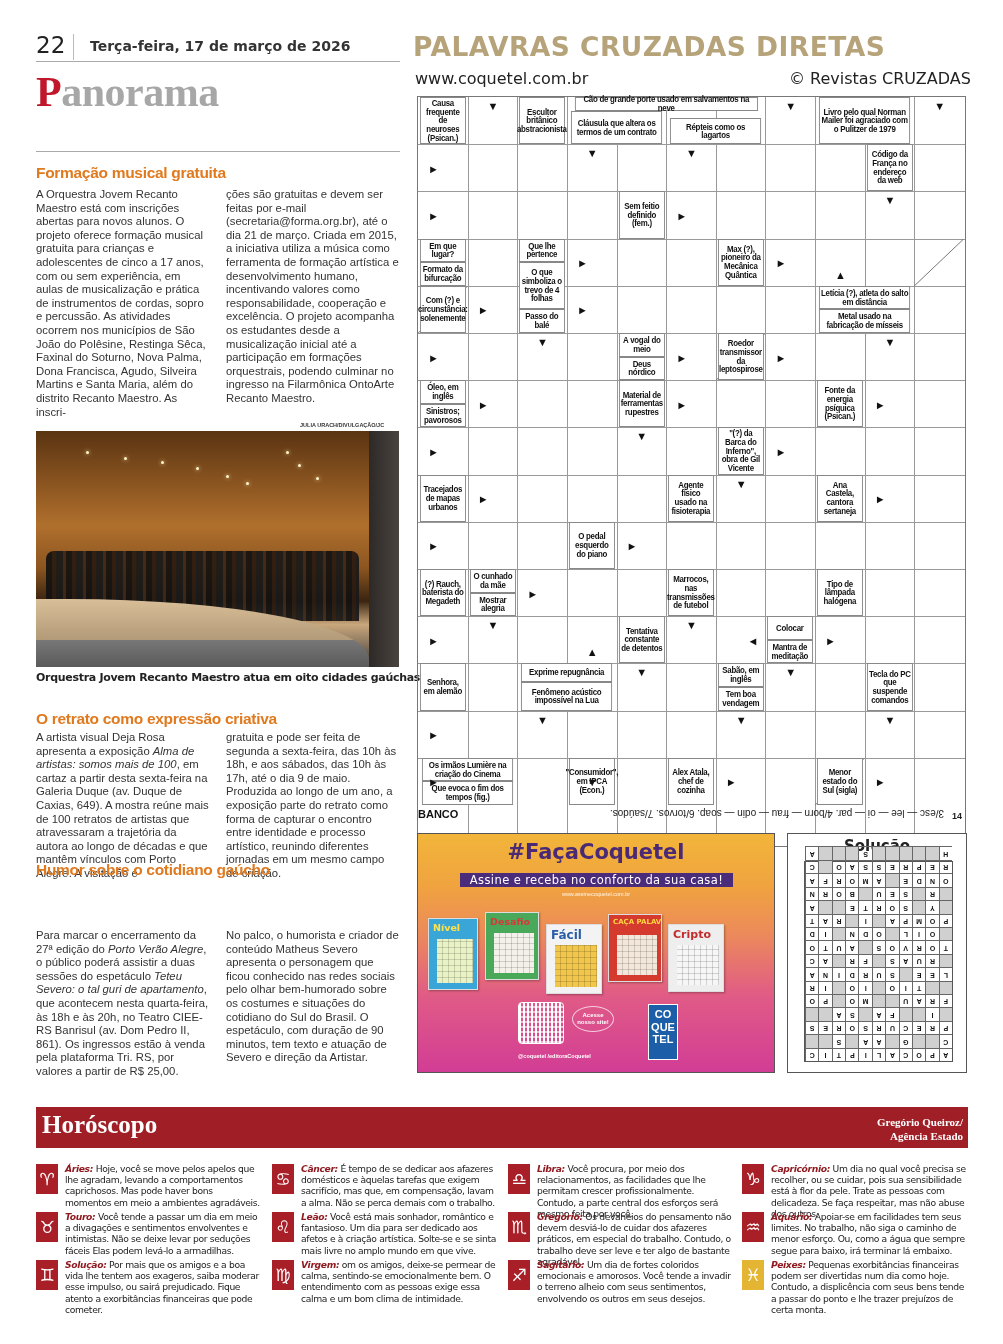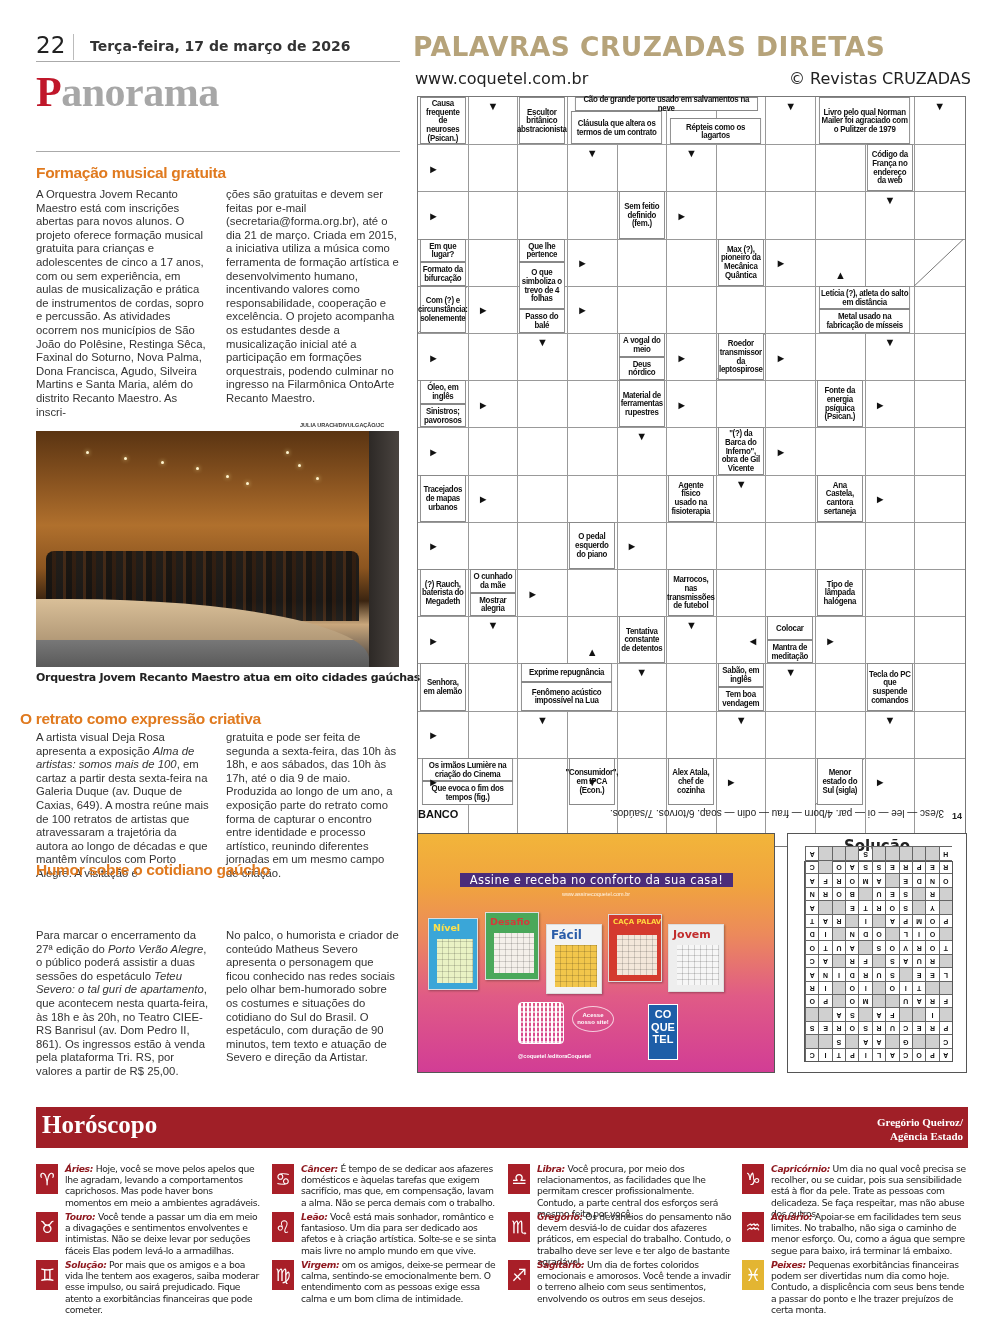--- a/index.html
+++ b/index.html
@@ -100,21 +100,21 @@
     <span class="lamp" style="left:210px;top:51px"></span>
     <span class="lamp" style="left:250px;top:20px"></span>
     <span class="lamp" style="left:262px;top:33px"></span>
     <span class="lamp" style="left:280px;top:46px"></span>
   <div class="orch"></div>
   <div class="stage"></div>
   <div class="pillar"></div>
 </div>
 <div class="abs" id="caption">Orquestra Jovem Recanto Maestro atua em oito cidades gaúchas</div>
 
-<div class="abs art-title" style="left:20px;top:710px;text-align:center;">O retrato como expressão criativa</div>
+<div class="abs art-title" style="left:36px;top:710px;text-align:center;">O retrato como expressão criativa</div>
 <div class="abs col" style="left:36px;top:731px;">A artista visual Deja Rosa apresenta a exposição <i>Alma de artistas: somos mais de 100</i>, em cartaz a partir desta sexta-feira na Galeria Duque (av. Duque de Caxias, 649). A mostra reúne mais de 100 retratos de artistas que atravessaram a trajetória da autora ao longo de décadas e que mantêm vínculos com Porto Alegre. A visitação é</div>
 <div class="abs col" style="left:226px;top:731px;">gratuita e pode ser feita de segunda a sexta-feira, das 10h às 18h, e aos sábados, das 10h às 17h,  até o dia 9 de maio. Produzida ao longo de um ano, a exposição parte do retrato como forma de capturar o encontro entre identidade e processo artístico, reunindo diferentes jornadas em um mesmo campo de criação.</div>
 
 <div class="abs art-title" style="left:36px;top:861px;">Humor sobre o cotidiano gaúcho</div>
 <div class="abs col" style="left:36px;top:929px;">Para marcar o encerramento da 27ª edição do <i>Porto Verão Alegre</i>, o público poderá assistir a duas sessões do espetáculo <i>Teteu Severo: o tal guri de apartamento</i>, que acontecem nesta quarta-feira, às 18h e às 20h, no Teatro CIEE-RS Banrisul (av. Dom Pedro II, 861). Os ingressos estão à venda pela plataforma Tri. RS, por valores a partir de R$ 25,00.</div>
 <div class="abs col" style="left:226px;top:929px;">No palco, o humorista e criador de conteúdo Matheus Severo apresenta o personagem que ficou conhecido nas redes sociais pelo olhar bem-humorado sobre os costumes e situações do cotidiano do Sul do Brasil. O espetáculo, com duração de 90 minutos, tem texto e atuação de Severo e direção da Artistar.</div>
 
 <div class="abs" id="cw-title">PALAVRAS CRUZADAS DIRETAS</div>
 <div class="abs" id="cw-site">www.coquetel.com.br</div>
 <div class="abs" id="cw-copy">© Revistas CRUZADAS</div>
@@ -249,40 +249,41 @@
     <span class="arrow" style="left: 307.818px; top: 680.4px;">►</span>
     <span class="arrow" style="left: 456.727px; top: 680.4px;">►</span>
     <span class="arrow" style="left: 10px; top: 680.4px;">►</span>
     <span class="arrow" style="left: 168.727px; top: 680.4px;">▼</span>
   </div>
 <div class="abs" id="banco-lbl">BANCO</div>
 <div class="abs" id="banco-txt">3/esc — lee — oi — par. 4/born — frau — odin — soap. 6/torvos. 7/saúdos.</div>
 <div class="abs" id="cw-num">14</div>
 
 <div class="abs" id="ad">
+  <div id="ad-title">#FaçaCoquetel</div>
   <div id="ad-band">Assine e receba no conforto da sua casa!</div>
   <div id="ad-url">www.assinecoquetel.com.br</div>
   <div class="mag" style="left:10px;top:84px;width:50px;height:72px;background:#3aa6d8;">
       <span class="mt" style="color:#ffe14a">Nível</span>
       <div class="gridbg" style="background-color:#e9f2c4"></div>
     </div>
   <div class="mag" style="left:67px;top:78px;width:54px;height:68px;background:#4aa85a;">
       <span class="mt" style="color:#d43a3a">Desafio</span>
       <div class="gridbg" style="background-color:#f4f0ea"></div>
     </div>
   <div class="mag" style="left:128px;top:90px;width:56px;height:70px;background:#f3f3f3;">
       <span class="mt" style="color:#2a5ca8;font-size:12px">Fácil</span>
       <div class="gridbg" style="background-color:#f2c64b"></div>
     </div>
   <div class="mag" style="left:190px;top:80px;width:54px;height:68px;background:#d43a2e;">
       <span class="mt" style="color:#ffd640;font-size:7px">CAÇA PALAVRA</span>
       <div class="gridbg" style="background-color:#f3e7da"></div>
     </div>
   <div class="mag" style="left:250px;top:90px;width:56px;height:68px;background:#eee;">
-      <span class="mt" style="color:#c22c2c;font-size:11px">Jovem</span>
+      <span class="mt" style="color:#c22c2c;font-size:11px">Cripto</span>
       <div class="gridbg" style="background-color:#f6f6f6"></div>
     </div>
   <div id="qr"></div>
   <div id="ad-site">Acesse nosso site!</div>
   <div id="ad-logo"><span>CO QUE TEL</span></div>
   <div id="ad-social">@coquetel   /editoraCoquetel</div>
 </div>
 
 <div class="abs" id="sol">
   <div id="sol-title">Solução</div>

